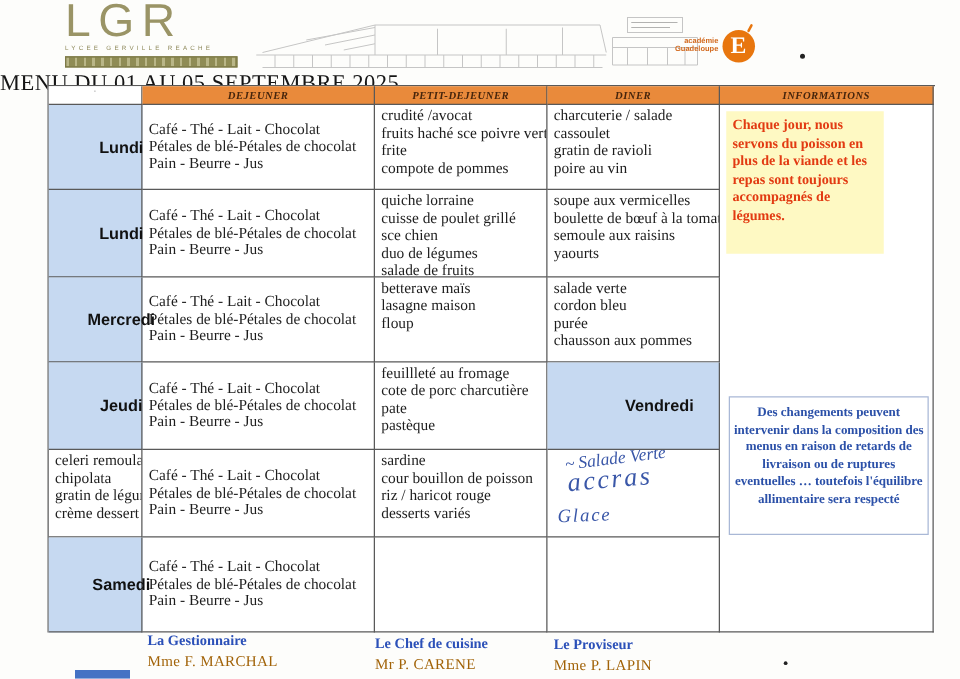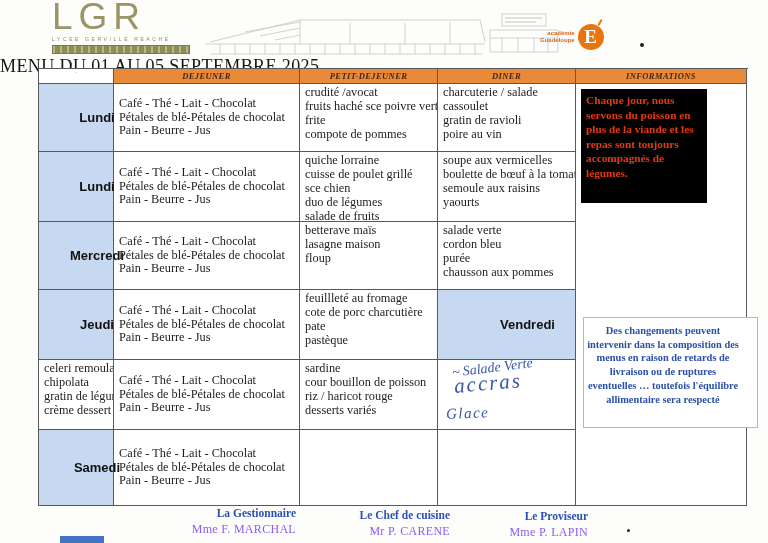--- a/index.html
+++ b/index.html
@@ -69,44 +69,44 @@
     display:flex;align-items:center;justify-content:center;padding-left:42px;
   }
   .menu{
     font-size:12.3px;line-height:13.9px;color:#1d1d1d;
     padding:2px 1px 2px 5px;white-space:pre;overflow:hidden;
   }
   .menu.centered{display:flex;align-items:center;}
   .info-cell{grid-column:5;grid-row:2 / 8;position:relative;background:#fff;}
   .note-yellow{
     position:absolute;left:5px;top:5px;width:117px;height:106px;
-    background:#000000;color:#e23a12;
+    background:#fef9c3;color:#e23a12;
     font-weight:bold;font-size:11.3px;line-height:14.6px;
     padding:4px 4px 4px 5px;white-space:pre-line;
   }
   .note-blue{
     position:absolute;left:7px;top:233px;width:152px;height:103px;
     border:1px solid #a9b8d6;color:#2b50a8;background:#fff;
     font-weight:bold;font-size:10.4px;line-height:13.7px;
-    text-align:center;padding:6px 18px 0 3px;white-space:pre-line;
+    text-align:center;padding:6px 3px 0 3px;white-space:pre-line;
   }
   
   .hand{position:relative;padding:0;overflow:hidden;}
   .hw{
     position:absolute;color:#3a57a8;font-style:italic;
     font-family:"Liberation Serif", serif;white-space:nowrap;
   }
   .hw1{left:14px;top:1px;font-size:14px;transform:rotate(-7deg);}
   .hw1::before{content:"~";margin-right:3px;}
   .hw2{left:16px;top:17px;font-size:21px;transform:rotate(-5deg);letter-spacing:2px;}
   .hw3{left:8px;top:47px;font-size:15px;transform:rotate(-2deg);letter-spacing:1.5px;}
   
-  .sig{position:absolute;text-align:right;}
+  .sig{position:absolute;text-align:left;}
   .sig-role{color:#2b50b8;font-weight:bold;font-size:11.5px;}
-  .sig-name{color:#8b5cf6;font-size:12px;margin-top:3px;letter-spacing:.3px;}
+  .sig-name{color:#a16207;font-size:12px;margin-top:3px;letter-spacing:.3px;}
   .sig1{left:118px;top:507px;width:178px;}
   .sig2{left:300px;top:509px;width:150px;}
   .sig3{left:443px;top:510px;width:145px;font-family:Liberation Serif, serif;}
   .blue-bar{position:absolute;left:60px;top:536px;width:44px;height:7px;background:#4472c4;}
 </style>
 </head>
 <body>
 
 <div class="logo-wrap">
   <div class="logo-acronym">LGR</div>

